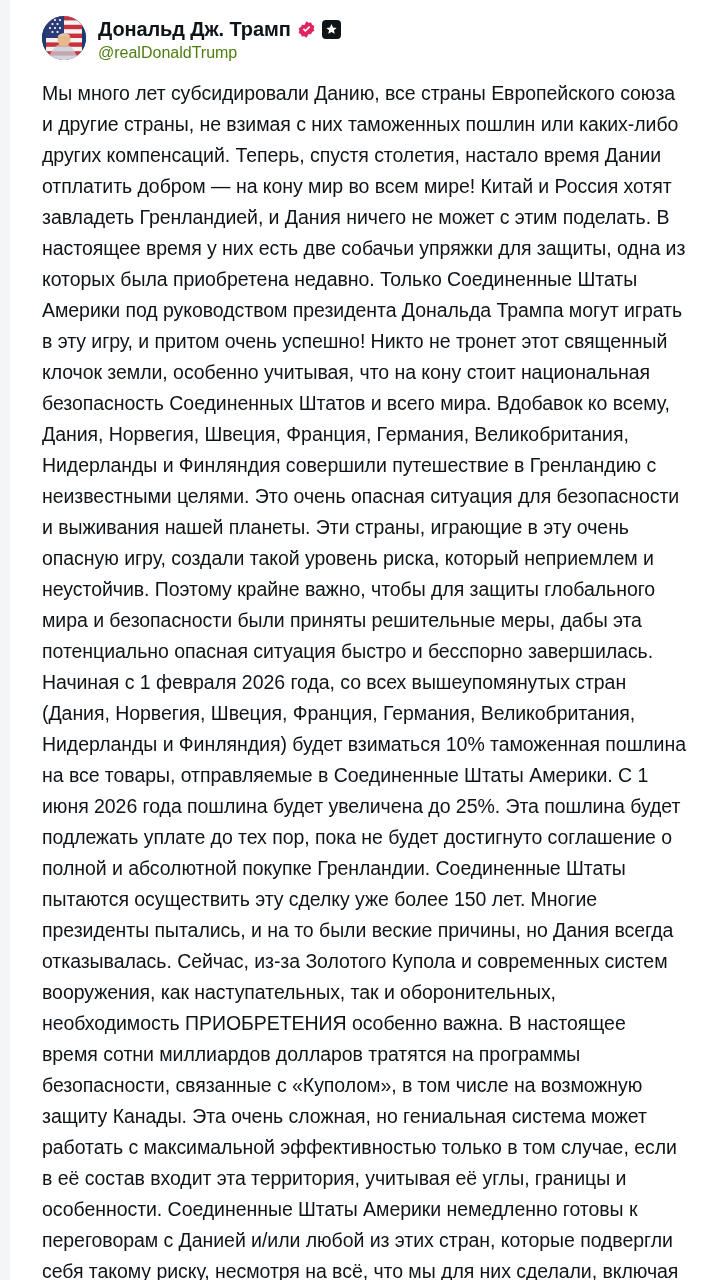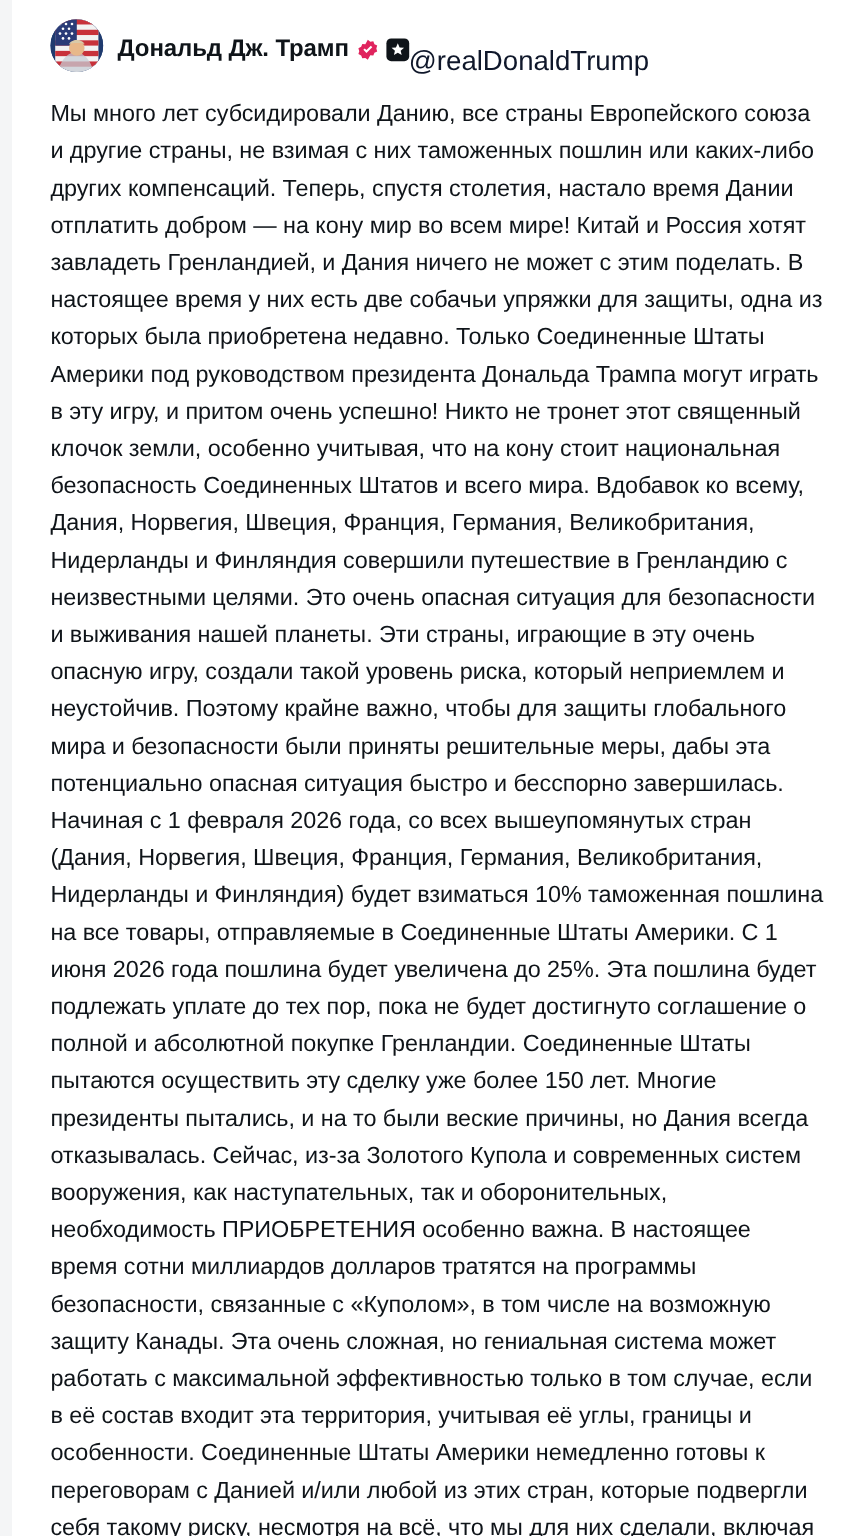--- a/index.html
+++ b/index.html
@@ -41,21 +41,21 @@
     height: 44px;
     border-radius: 50%;
     overflow: hidden;
     flex: 0 0 44px;
     background: #1b3a73;
     position: relative;
   }
   .avatar svg { display: block; }
   .identity {
     display: flex;
-    flex-direction: row;
+    flex-direction: column;
     justify-content: center;
     padding-top: 2px;
     min-width: 0;
   }
   .name-row {
     display: flex;
     align-items: center;
     gap: 6px;
     line-height: 1.15;
   }
@@ -75,23 +75,23 @@
     width: 19px;
     height: 19px;
     flex: 0 0 19px;
     border-radius: 4px;
     background: #0f1419;
     display: flex;
     align-items: center;
     justify-content: center;
   }
   .handle {
-    font-size: 23px;
-    color: #0f172a;
-    margin-top: 19px;
+    font-size: 16px;
+    color: #4d7c0f;
+    margin-top: 3px;
     white-space: nowrap;
   }
   .body-text {
     padding-left: 24px;
     padding-right: 6px;
     font-size: 19.5px;
     line-height: 31px;
     color: #0f1419;
     letter-spacing: -0.05px;
     white-space: pre-wrap;

